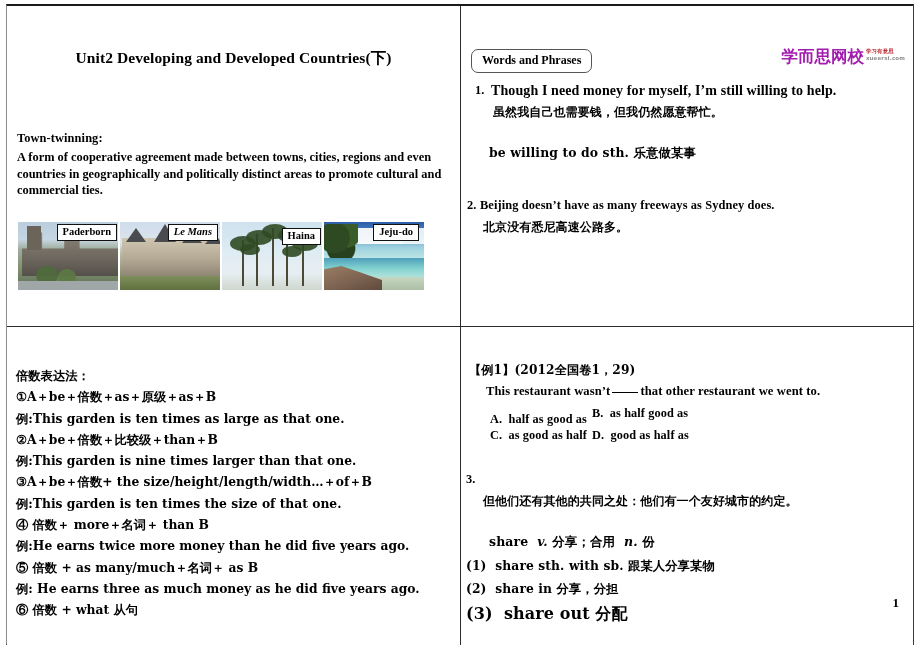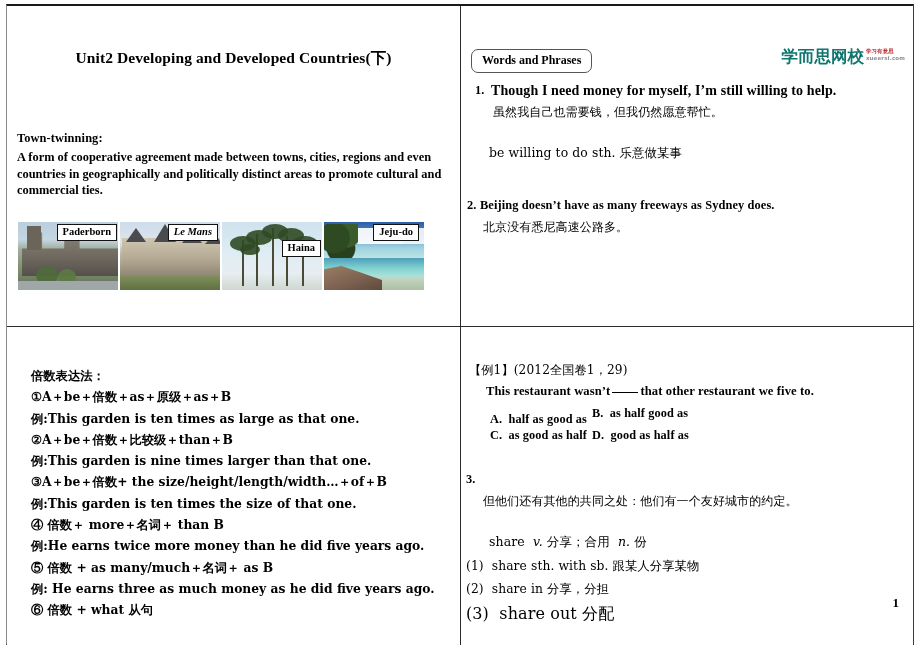--- a/index.html
+++ b/index.html
@@ -48,21 +48,21 @@
   .pane.tr { border-bottom: 1.5px solid #2b2b2b; }
   .pane.bl { border-right: 1.5px solid #2b2b2b; }
 
   
   .t {
     position: absolute;
     font-weight: bold;
     white-space: nowrap;
     letter-spacing: 0.1px;
   }
-  .cn { font-family: "DejaVu Serif", "Liberation Serif", serif; font-weight: normal; }
+  .cn { font-family: "DejaVu Serif", "Liberation Serif", serif; font-weight: bold; }
 
   
   .slide-title {
     left: 0; right: 0; top: 42px;
     text-align: center;
     font-size: 15.5px;
     font-weight: bold;
     white-space: nowrap;
   }
   .tw-head { left: 10px; top: 125px; font-size: 12.4px; }
@@ -97,21 +97,21 @@
     font-size: 10.5px;
     font-weight: bold;
     padding: 1px 5px 2px 5px;
     line-height: 12px;
     white-space: nowrap;
     z-index: 5;
   }
   
   .lbl-a { right: 1px; top: 2px; }
   .lbl-b { right: 2px; top: 2px; font-style: italic; }
-  .lbl-c { right: 1px; top: 18px; }
+  .lbl-c { right: 1px; top: 6px; }
   .lbl-d { right: 5px; top: 2px; }
 
   
   .p1 { background: linear-gradient(180deg,#b9cddd 0%, #c6d6e2 26%, #9fae9c 40%, #7e8f6e 70%, #5d6b53 100%); }
   .p1 .cath {
     position:absolute; left:4px; top:8px; width:96px; height:46px;
     background:
       linear-gradient(180deg,#8b8479 0%, #6e685f 60%, #55504a 100%);
     clip-path: polygon(0% 40%, 7% 40%, 7% 6%, 14% 0%, 21% 6%, 21% 40%, 44% 40%, 44% 18%, 52% 12%, 60% 18%, 60% 40%, 100% 40%, 100% 100%, 0% 100%);
   }
@@ -171,21 +171,21 @@
     white-space: nowrap;
   }
   .logo {
     position: absolute;
     right: 8px; top: 40px;
     display: flex;
     align-items: flex-start;
     white-space: nowrap;
   }
   .logo-main {
-    color: #0f766e;
+    color: #a21caf;
     font-size: 16.5px;
     font-weight: bold;
     letter-spacing: 0px;
     font-family: "DejaVu Sans", "Liberation Sans", sans-serif;
   }
   .logo-sub {
     display: inline-block;
     margin-left: 2px;
     padding-top: 2px;
     line-height: 6.5px;
@@ -197,21 +197,21 @@
   .q1-num  { left: 14px;  top: 77px;  font-size: 12.4px; }
   .q1-en   { left: 30px;  top: 77px;  font-size: 14px; }
   .q1-cn   { left: 32px;  top: 98px;  font-size: 12px; }
   .q1-ph   { left: 28px;  top: 139px; font-size: 12.4px; }
 
   .q2-num  { left: 6px;   top: 192px; font-size: 12.4px; }
   .q2-en   { left: 19px;  top: 192px; font-size: 12.4px; }
   .q2-cn   { left: 22px;  top: 213px; font-size: 12px; }
 
   
-  .bl-list { position: absolute; left: 24px; top: 38px; }
+  .bl-list { position: absolute; left: 9px; top: 38px; }
   .bl-line { font-size: 12.3px; font-weight: bold; white-space: nowrap; height: 21.3px; line-height: 21.3px; }
   .u { text-underline-offset: 1.5px; }
 
   
   .ex-head { left: 8px;  top: 35px;  font-size: 12.2px; }
   .ex-q    { left: 25px; top: 57px;  font-size: 12.6px; }
   .blank { display:inline-block; width:26px; border-bottom:1.3px solid #000; margin:0 2px; vertical-align: 2px;}
   .ex-oA { left: 29px;  top: 85px;  font-size: 12.3px; }
   .ex-oB { left: 131px; top: 79px;  font-size: 12.3px; }
   .ex-oC { left: 29px;  top: 101px; font-size: 12.3px; }
@@ -335,21 +335,21 @@
         <div class="bl-line cn">⑤ 倍数 + as many/much＋名词＋ as B</div>
         <div class="bl-line cn"><span>例: He earns </span><span class="u">three as much money as</span><span> he did five years ago.</span></div>
 
         <div class="bl-line cn">⑥ 倍数 + what 从句</div>
       </div>
     </div>
 
     <div class="pane br">
       <div class="t cn ex-head">【例1】(2012全国卷1，29)</div>
 
-      <div class="t ex-q"><span>This restaurant wasn’t</span><span class="blank"></span><span>that other restaurant we five to.</span></div>
+      <div class="t ex-q"><span>This restaurant wasn’t</span><span class="blank"></span><span>that other restaurant we went to.</span></div>
 
       <div class="t ex-oA"><span>A.</span>&nbsp;&nbsp;<span>half as good as</span></div>
       <div class="t ex-oB"><span>B.</span>&nbsp;&nbsp;<span>as half good as</span></div>
       <div class="t ex-oC"><span>C.</span>&nbsp;&nbsp;<span>as good as half</span></div>
       <div class="t ex-oD"><span>D.</span>&nbsp;&nbsp;<span>good as half as</span></div>
 
       <div class="t s3-num">3.</div>
       <div class="t cn s3-cn">但他们还有其他的共同之处：他们有一个友好城市的约定。</div>
 
       <div class="t cn sh-word"><span>share</span>&nbsp;&nbsp;<span class="it">v.</span>&nbsp;<span>分享；合用</span>&nbsp;&nbsp;<span class="it">n.</span>&nbsp;<span>份</span></div>

